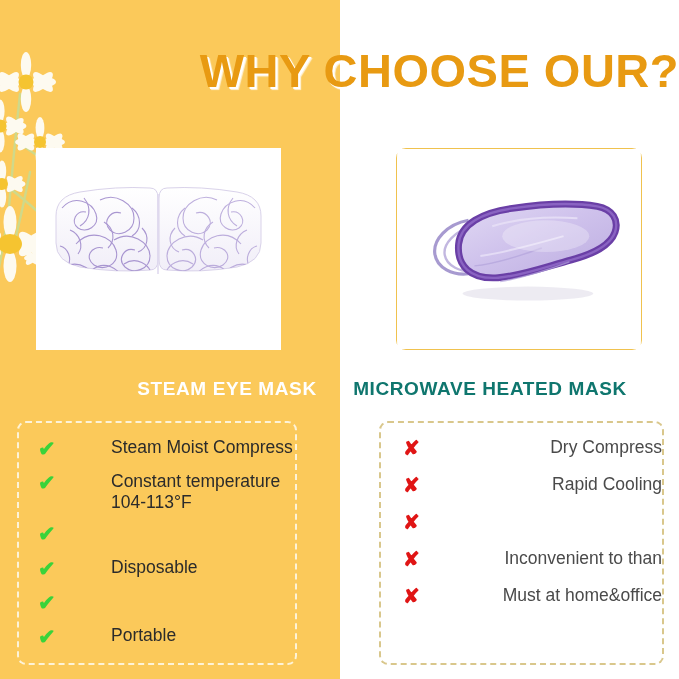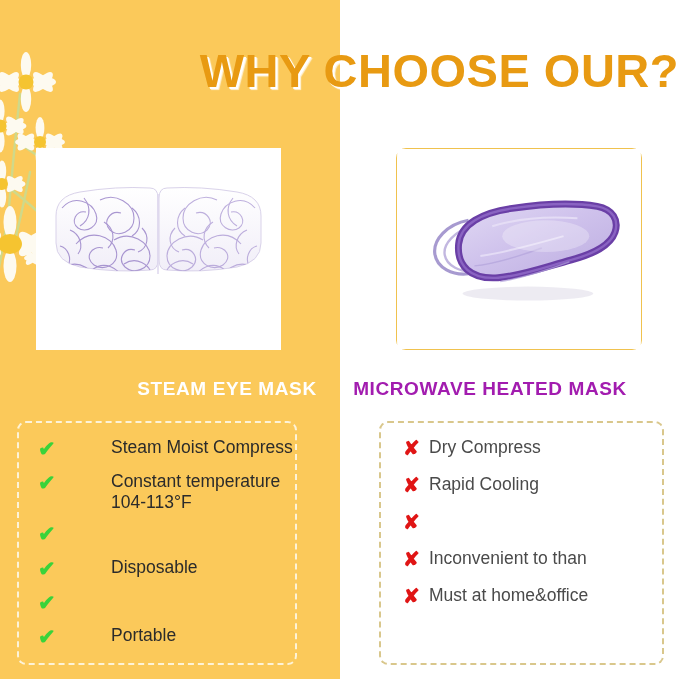--- a/index.html
+++ b/index.html
@@ -124,21 +124,21 @@
     left: 0;
     width: 368px;
     text-align: center;
     color: #ffffff;
     margin-left: 43px;
   }
   .label-right {
     left: 340px;
     width: 300px;
     text-align: center;
-    color: #a21caf;
+    color: #0f766e;
   }
 
   
   .feature-box {
     position: absolute;
     border-radius: 9px;
     box-sizing: border-box;
   }
   .box-left {
     left: 17px;
@@ -184,21 +184,21 @@
     font-family: "Liberation Sans", sans-serif;
   }
 
   .feature-text {
     flex: 1 1 auto;
     font-size: 17.5px;
     line-height: 1.18;
     font-family: "Liberation Sans", sans-serif;
   }
   .box-left .feature-text { color: #2b2b2b; margin-left: 47px; }
-  .box-right .feature-text { color: #4a4a4a; }
+  .box-right .feature-text { color: #4a4a4a; text-align: right; }
 </style>
 </head>
 <body>
 
 <div id="infographic">
 
   <div class="bg-left"></div>
   <div class="bg-right"></div>
 
   <div class="daisies">

